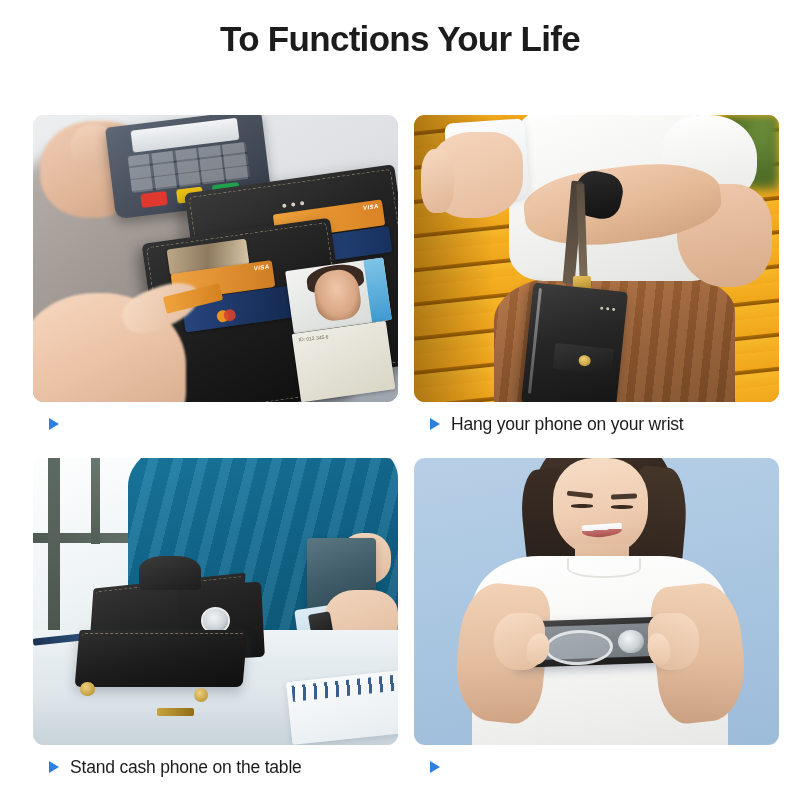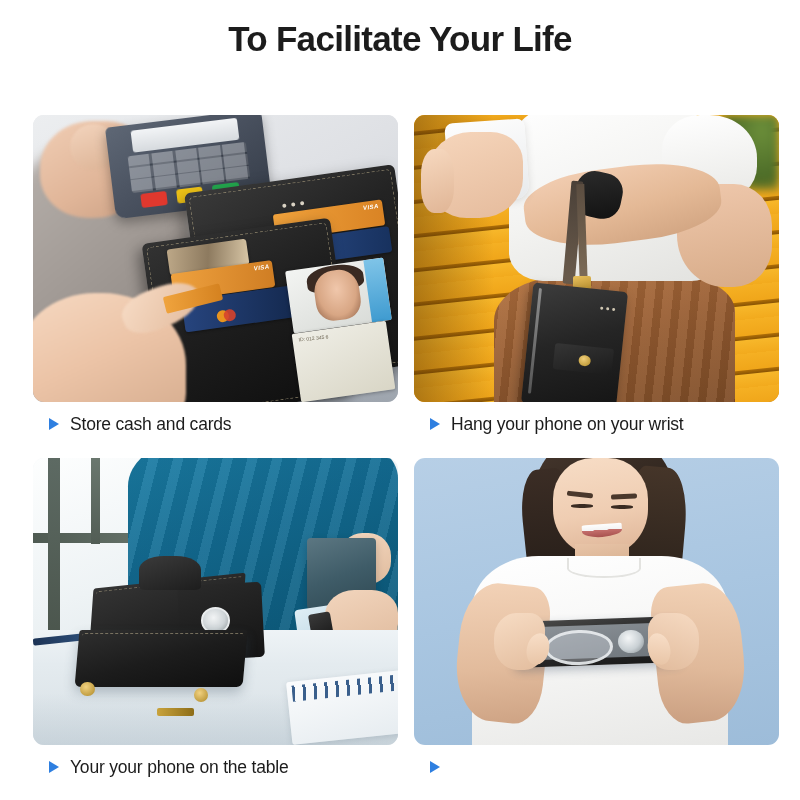--- a/index.html
+++ b/index.html
@@ -570,21 +570,21 @@
   .p4-thumb-r {
     position: absolute; right: 30%; top: 61%; width: 6%; height: 11%;
     background: linear-gradient(200deg,#f9e0ca,#e7c3a4);
     border-radius: 50%; transform: rotate(-14deg);
   }
 </style>
 </head>
 <body>
 
 <div class="title-block">
-  <div class="title-line">To Facilitate Your Life</div>
+  <div class="title-line">To Functions Your Life</div>
 </div>
 
 <div class="grid">
 
   <div class="cell">
     <div class="photo p1">
       <div class="p1-wall"></div>
       <div class="p1-desk"></div>
       <div class="p1-shirt"></div>
       <div class="p1-hand-top"></div>
@@ -626,21 +626,20 @@
       <div class="p1-dl">
         <div class="p1-dl-txt">ID: 012 345 6</div>
       </div>
 
       <div class="p1-hand-low"></div>
       <div class="p1-finger"></div>
       <div class="p1-incard"></div>
     </div>
     <div class="caption">
       <span class="tri"></span>
-      <span class="cap-text">Store cash and cards</span>
     </div>
   </div>
 
   <div class="cell">
     <div class="photo p2">
       <div class="p2-bench"></div>
       <div class="p2-bench-dark"></div>
       <div class="p2-green"></div>
       <div class="p2-skirt">
         <div class="p2-skirt-pleat"></div>
@@ -697,21 +696,21 @@
       <div class="p3-strap"></div>
       <div class="p3-case-base">
         <div class="p3-case-stitch"></div>
       </div>
       <div class="p3-snap"></div>
       <div class="p3-snap2"></div>
       <div class="p3-zip"></div>
     </div>
     <div class="caption">
       <span class="tri"></span>
-      <span class="cap-text">Your your phone on the table</span>
+      <span class="cap-text">Stand cash phone on the table</span>
     </div>
   </div>
 
   <div class="cell">
     <div class="photo p4">
       <div class="p4-hair"></div>
       <div class="p4-hair-l"></div>
       <div class="p4-hair-r"></div>
       <div class="p4-face"></div>
       <div class="p4-brow-l"></div>

